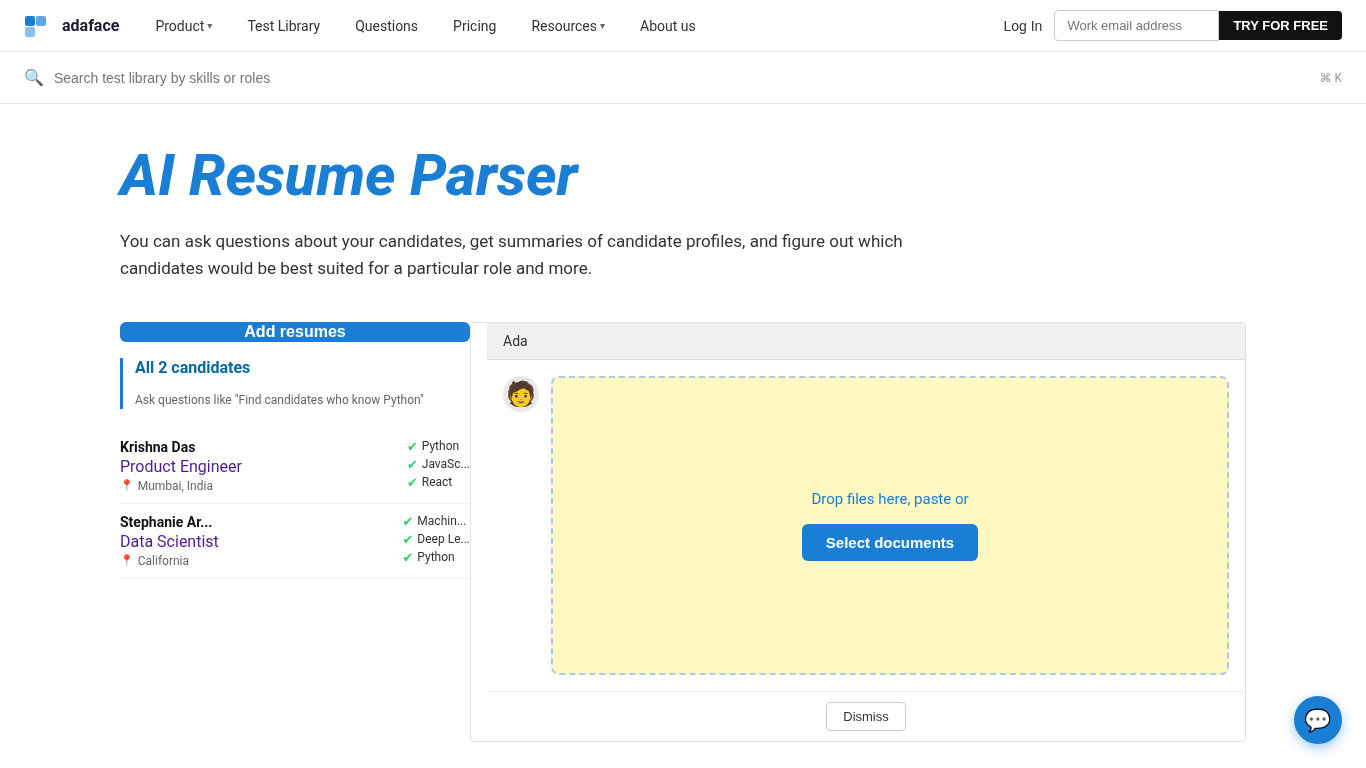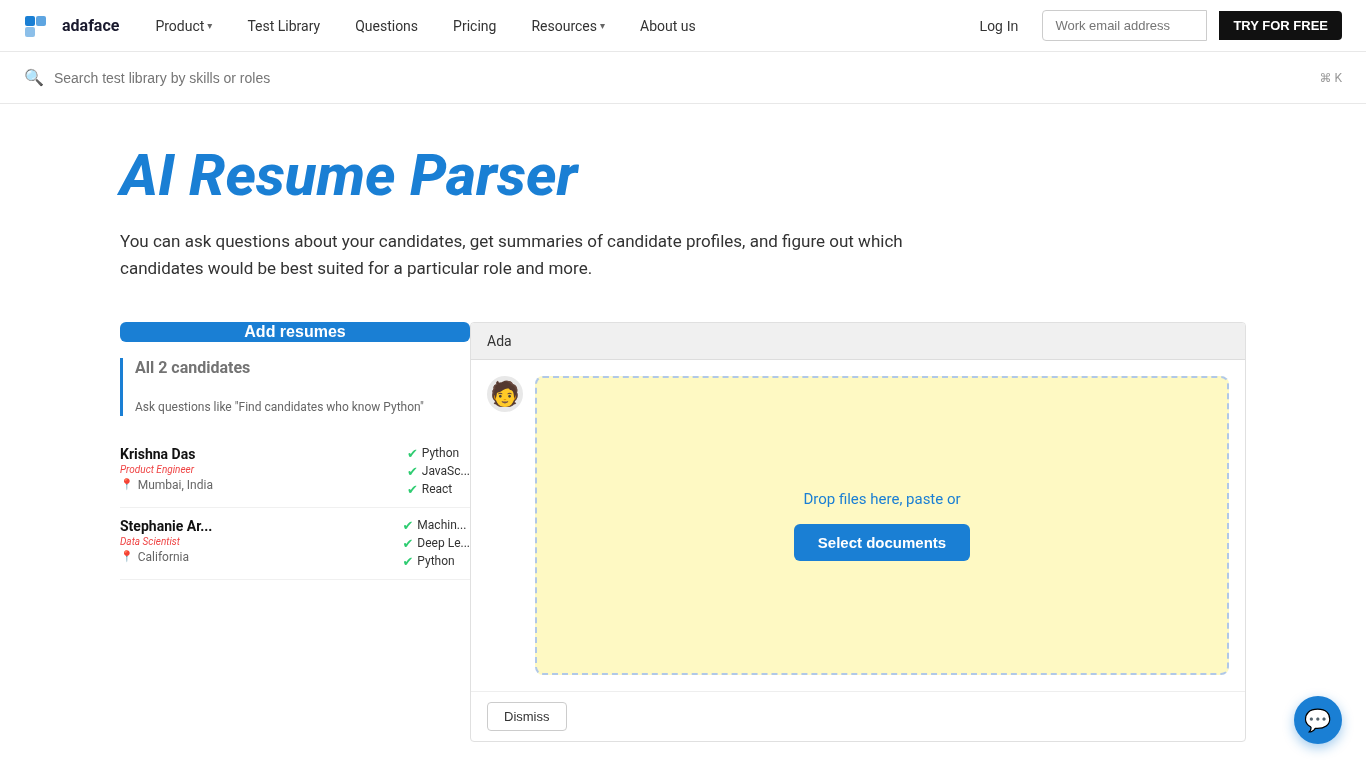--- a/index.html
+++ b/index.html
@@ -49,21 +49,20 @@
       border-radius: 4px;
       text-decoration: none;
     }
     .nav-arrow {
       font-size: 10px;
       color: #666;
     }
     .nav-right {
       display: flex;
       align-items: center;
-      gap: 12px;
     }
     .login-btn {
       font-size: 14px;
       color: #333;
       background: none;
       border: none;
       cursor: pointer;
       padding: 6px 12px;
     }
     .email-input {
@@ -162,22 +161,22 @@
     }
 
     .candidates-section {
       border-left: 3px solid #1a7fd4;
       padding-left: 12px;
       margin-bottom: 20px;
     }
     .all-candidates-title {
       font-size: 16px;
       font-weight: 700;
-      color: #737373;
-      margin-bottom: 22px;
+      color: #0369a1;
+      margin-bottom: 15px;
     }
     .all-candidates-hint {
       font-size: 12px;
       color: #666;
       line-height: 1.4;
     }
 
     .candidate-item {
       padding: 10px 0;
       border-bottom: 1px solid #f0f0f0;
@@ -186,24 +185,23 @@
       align-items: flex-start;
     }
     .candidate-left {}
     .candidate-name {
       font-size: 14px;
       font-weight: 700;
       color: #111;
       margin-bottom: 2px;
     }
     .candidate-role {
-      font-size: 10px;
-      color: #ef4444;
+      font-size: 16px;
+      color: #4c1d95;
       margin-bottom: 3px;
-      font-style: italic;
     }
     .candidate-location {
       display: flex;
       align-items: center;
       gap: 4px;
       font-size: 12px;
       color: #666;
     }
     .location-icon { font-size: 11px; }
     .candidate-skills {
@@ -225,20 +223,21 @@
     }
 
     
     .right-panel {
       flex: 1;
       border: 1px solid #e0e0e0;
       border-radius: 4px;
       overflow: hidden;
       display: flex;
       flex-direction: column;
+      padding-left: 16px;
     }
     .chat-header {
       background: #f0f0f0;
       padding: 10px 16px;
       font-size: 14px;
       color: #333;
       border-bottom: 1px solid #ddd;
     }
     .chat-body {
       flex: 1;
@@ -282,21 +281,21 @@
       background: #1a7fd4;
       color: #fff;
       border: none;
       border-radius: 6px;
       font-size: 15px;
       font-weight: 600;
       cursor: pointer;
     }
     .dismiss-row {
       display: flex;
-      justify-content: flex-start;
+      justify-content: center;
       padding: 10px 16px;
       border-top: 1px solid #eee;
     }
     .dismiss-btn {
       padding: 6px 16px;
       background: #fff;
       border: 1px solid #ccc;
       border-radius: 4px;
       font-size: 13px;
       cursor: pointer;

